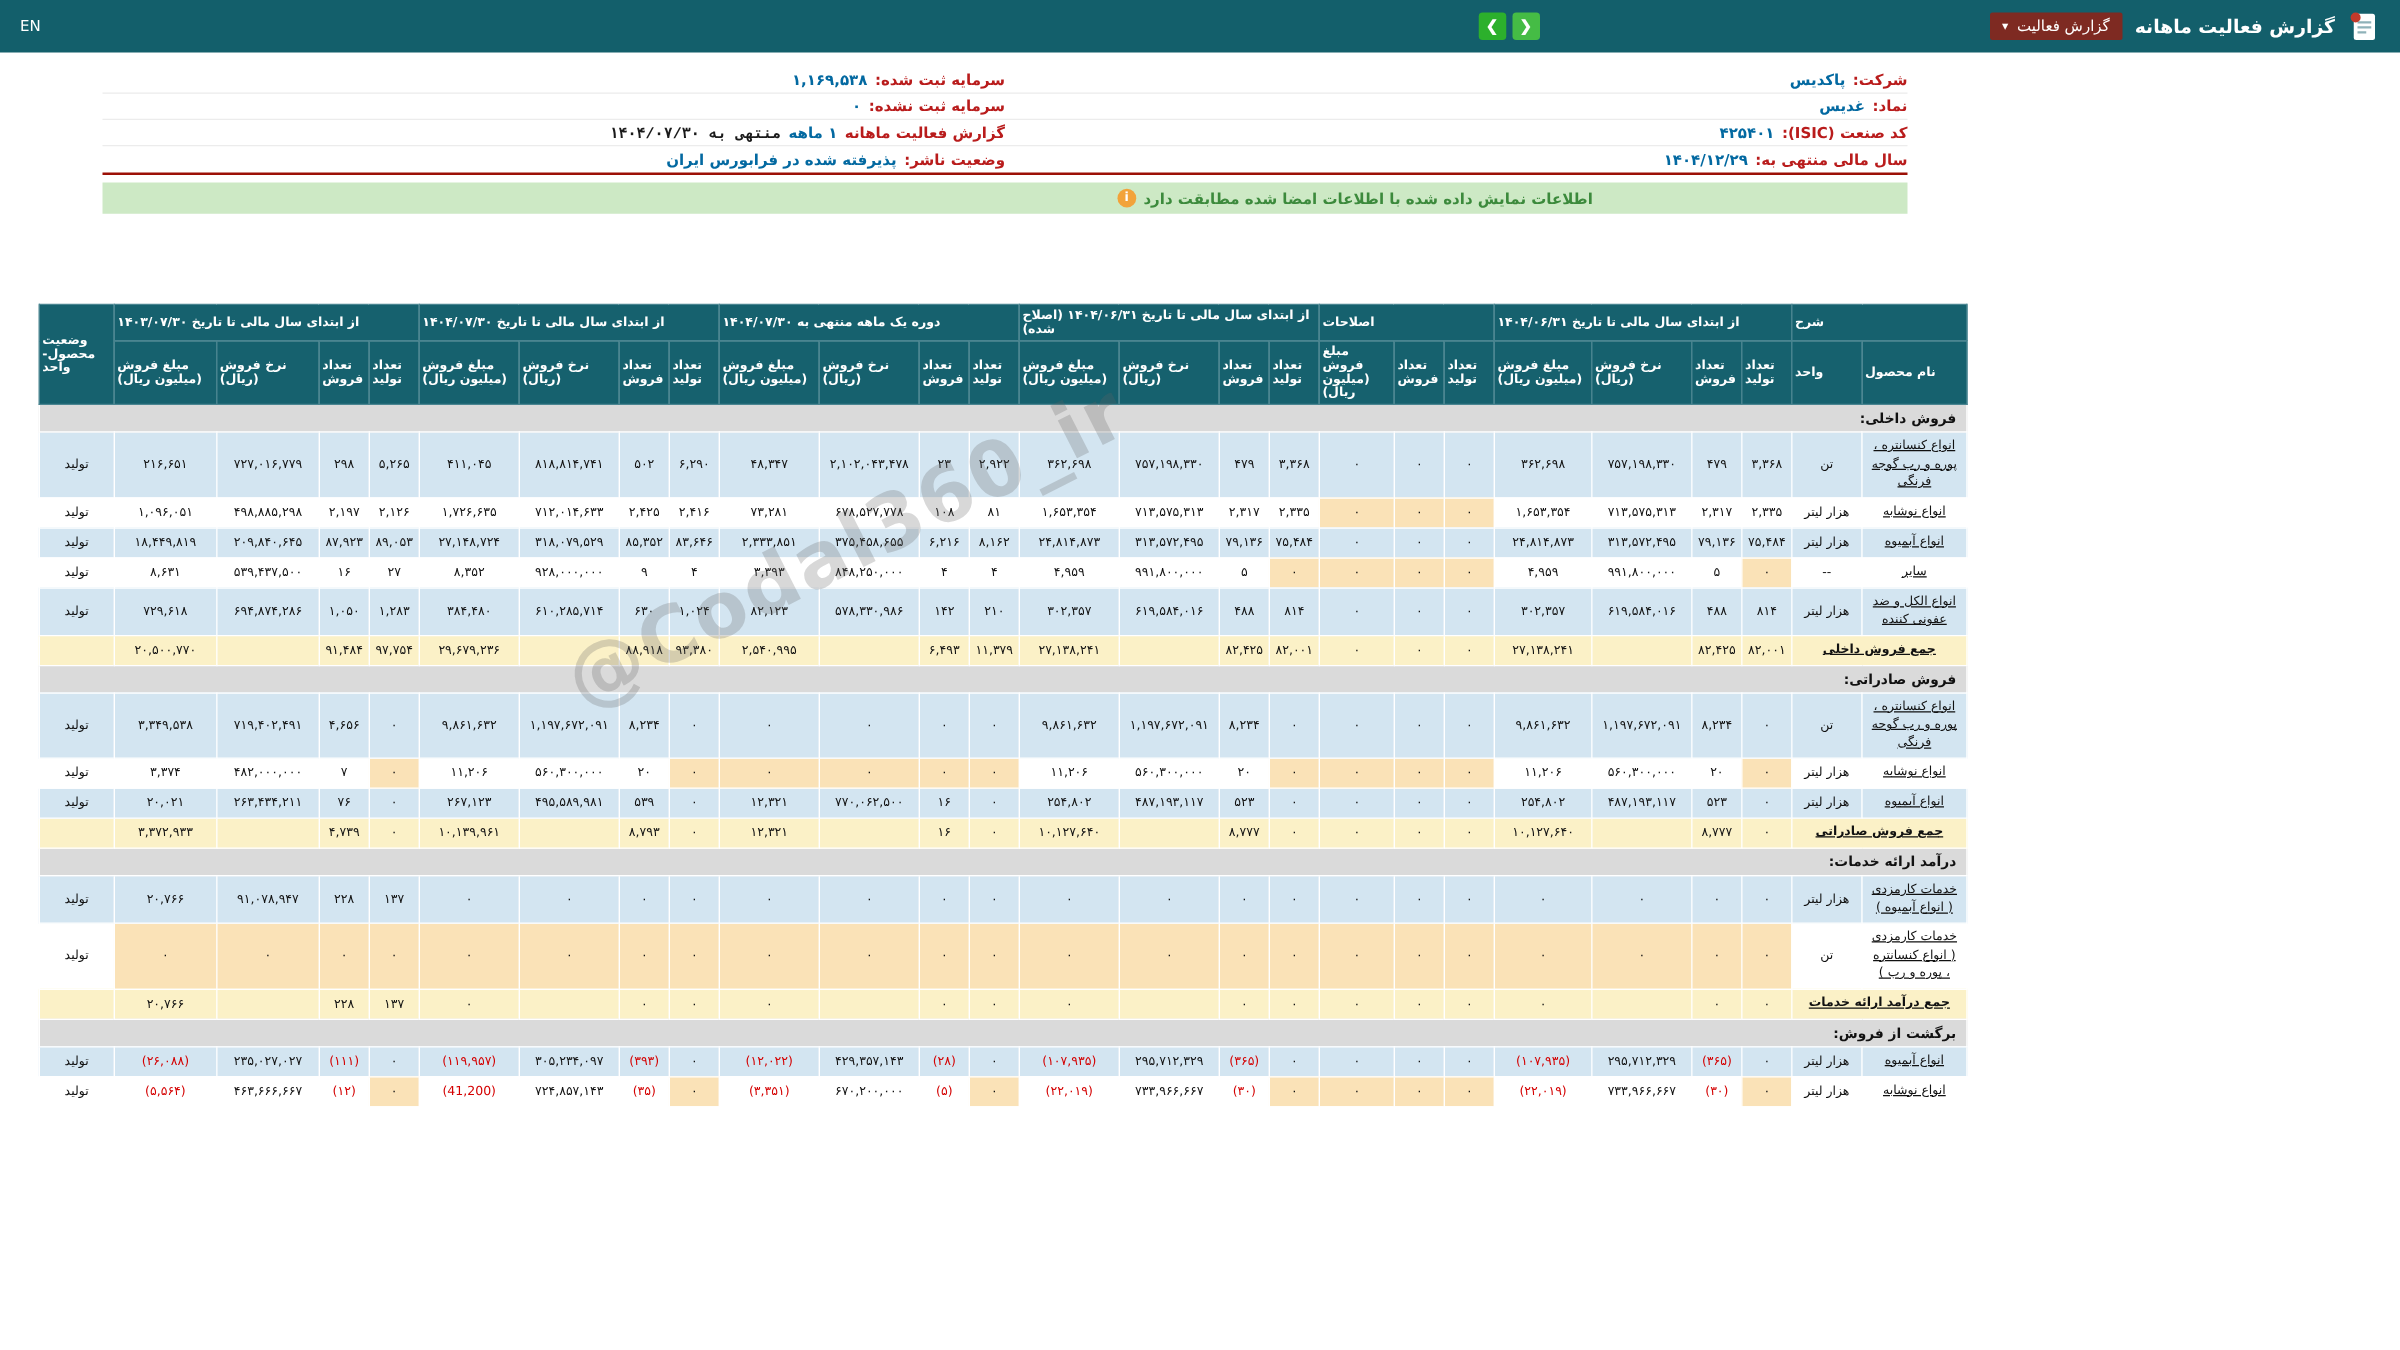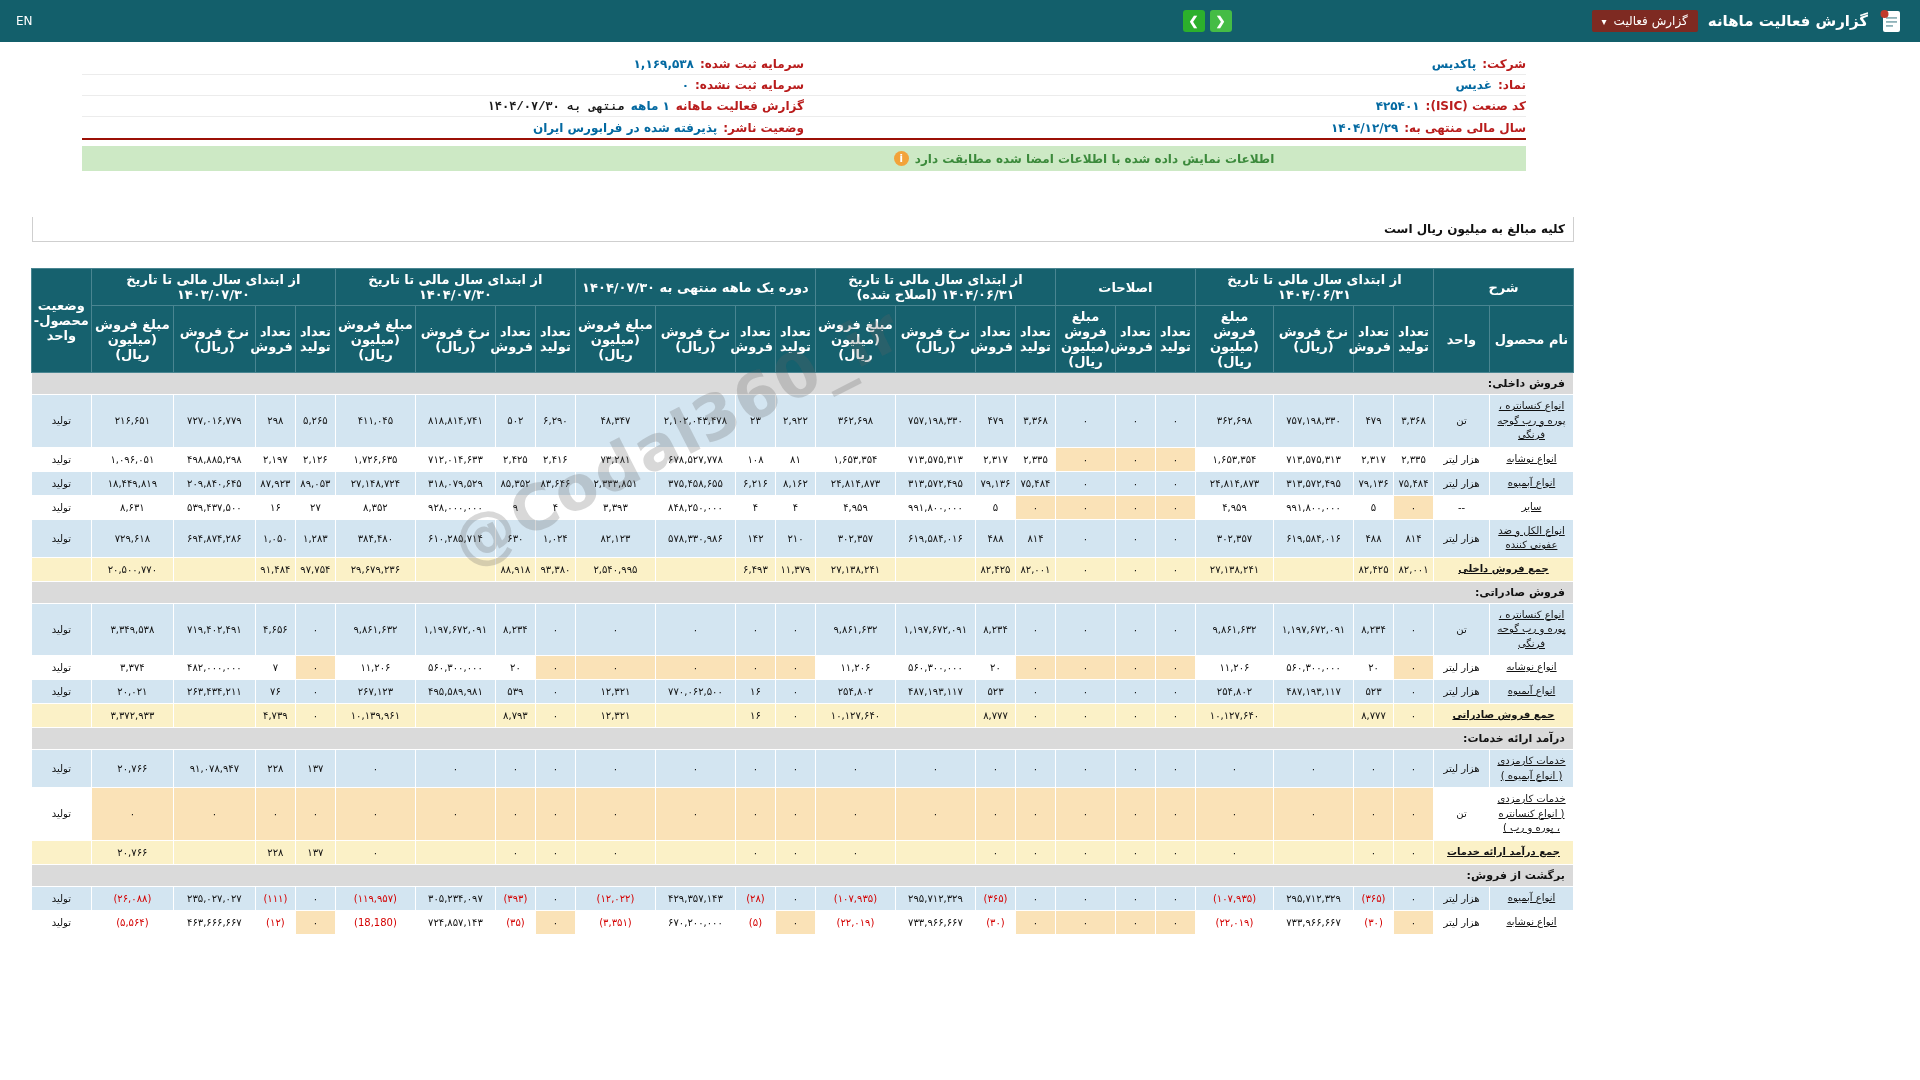--- a/index.html
+++ b/index.html
@@ -50,21 +50,21 @@
   }
   .note-wrap { margin:10px 48px 0 50px; text-align:left; }
   .note-box { display:inline-block; border:1px solid #a8a8a8; padding:4px 12px; font-size:12px; font-weight:bold; color:#111; }
   .spacer { height:46px; }
   .sec-bar { background:#1f9ad7; color:#fff; font-weight:bold; font-size:12.5px; padding:4px 8px; }
   .amounts { border:1px solid #cfcfcf; border-top:none; background:#fff; font-weight:bold; font-size:12px; padding:5px 8px; color:#111; }
   
   table.ps { width:1542px; margin-top:26px; border-collapse:collapse; table-layout:fixed; }
   table.ps th {
     background:#16616e; color:#fff; border:1px solid #4a8591; font-weight:bold;
-    font-size:13px; padding:3px 2px; text-align:center; vertical-align:middle;
+    font-size:10px; padding:3px 2px; text-align:left; vertical-align:middle;
   }
   table.ps td {
     border:1px solid #fff; font-size:10px; padding:6px 1px; text-align:center;
     vertical-align:middle; background:#fff; color:#111;
   }
   table.ps tr.blue td { background:#d3e5f1; }
   table.ps td.peach { background:#fae2b7; }
   table.ps tr.summary td { background:#fbf1c7; }
   table.ps tr.sect td { background:#dadada; text-align:right; font-weight:bold; font-size:11px; padding:4px 8px;margin-top:32px; }
   table.ps td.name { text-align:center; font-size:10px; padding:4px 6px; line-height:1.45;text-decoration:underline; }
@@ -152,21 +152,20 @@
   </div>
 
   <div class="banner">
     <span>اطلاعات نمایش داده شده با اطلاعات امضا شده مطابقت دارد</span>
     <span class="info-icon">i</span>
   </div>
 
 
   <div class="spacer"></div>
 
-  <div class="amounts">کلیه مبالغ به میلیون ریال است</div>
 
   <table class="ps">
     <colgroup>
       <col style="width:84px">
         <col style="width:56px">
       <col style="width:40px">
         <col style="width:40px">
         <col style="width:80px">
         <col style="width:78px">
       <col style="width:40px">
@@ -645,21 +644,21 @@
           <td class="num neg">(۳۰)</td>
           <td class="num">۷۳۳,۹۶۶,۶۶۷</td>
           <td class="num neg">(۲۲,۰۱۹)</td>
           <td class="num peach">۰</td>
           <td class="num neg">(۵)</td>
           <td class="num">۶۷۰,۲۰۰,۰۰۰</td>
           <td class="num neg">(۳,۳۵۱)</td>
           <td class="num peach">۰</td>
           <td class="num neg">(۳۵)</td>
           <td class="num">۷۲۴,۸۵۷,۱۴۳</td>
-          <td class="num neg">(18,180)</td>
+          <td class="num neg">(41,200)</td>
           <td class="num peach">۰</td>
           <td class="num neg">(۱۲)</td>
           <td class="num">۴۶۳,۶۶۶,۶۶۷</td>
           <td class="num neg">(۵,۵۶۴)</td>
           <td class="num">تولید</td>
         </tr>
       </tbody>
   </table>
 
 </div>

